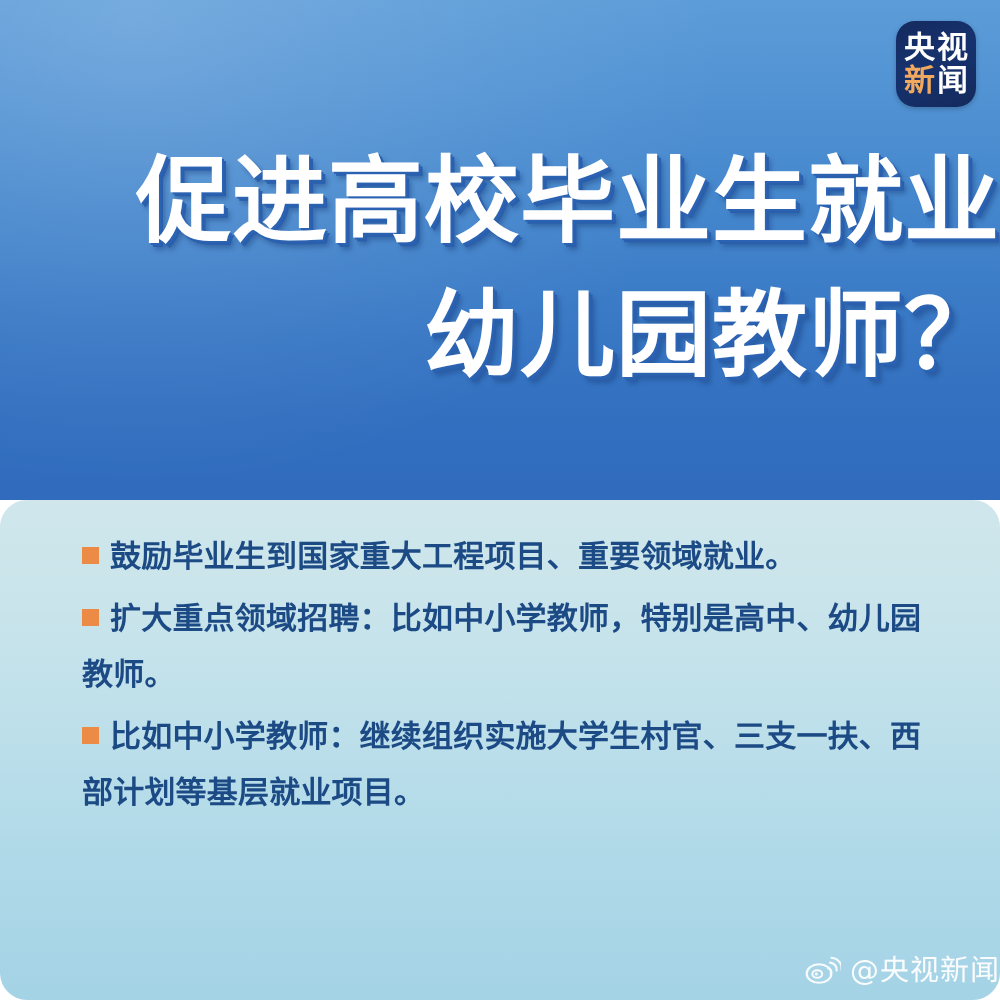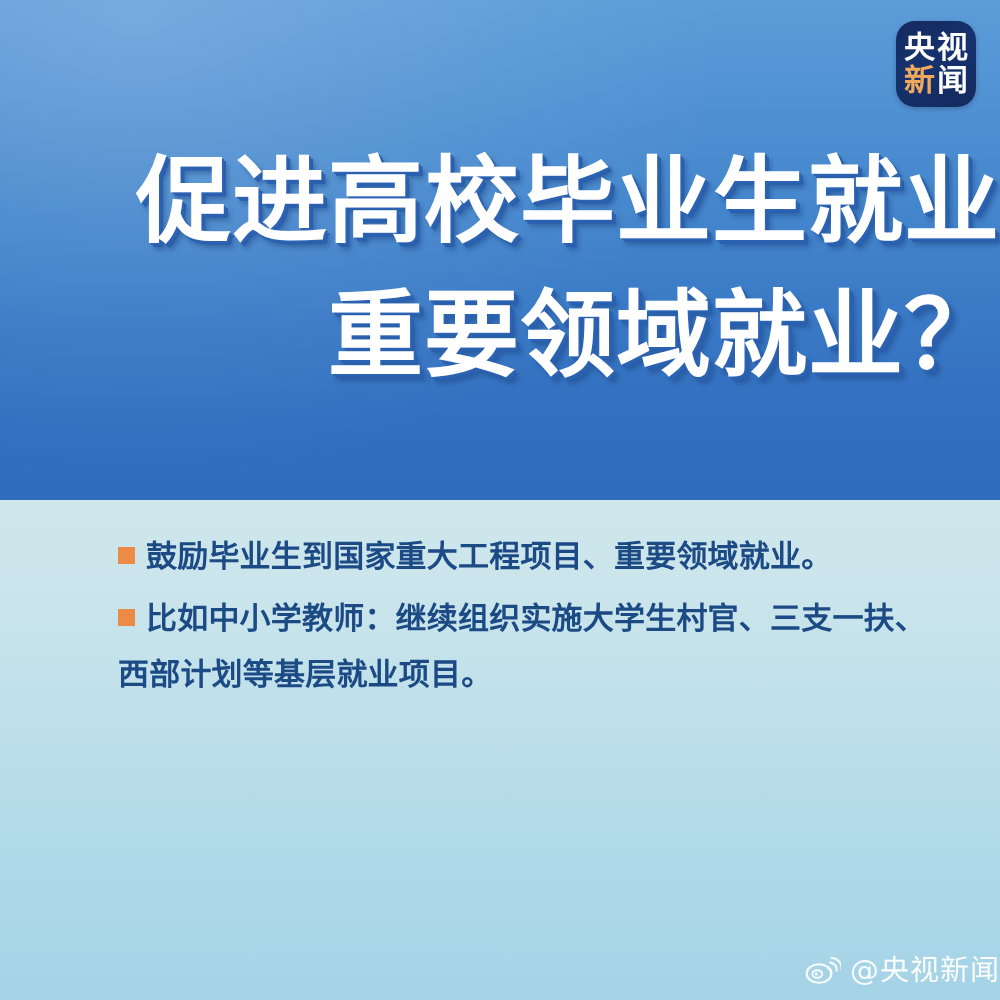--- a/index.html
+++ b/index.html
@@ -125,21 +125,22 @@
     top: 500px;
     width: 1000px;
     height: 500px;
     background: linear-gradient(180deg,
         #cfe7ec 0%,
         #c9e4eb 22%,
         #bcdfea 48%,
         #afd9e8 72%,
         #a4d3e6 100%);
     box-sizing: border-box;
-    padding: 28px 62px 0 118px;
+    padding: 28px 62px 0 82px;
+    border-radius: 27px;
   }
 
   .bullet-item {
     display: block;
     margin-bottom: 6px;
     position: relative;
   }
   .bullet-item:last-of-type { margin-bottom: 0; }
 
   .bullet-text {
@@ -202,32 +203,37 @@
         <span class="logo-ch logo-white">视</span>
       </div>
       <div class="logo-row">
         <span class="logo-ch logo-orange">新</span>
         <span class="logo-ch logo-white">闻</span>
       </div>
     </div>
 
     <div class="title-block">
       <div class="title-line title-line-1">促进高校毕业生就业</div>
-      <div class="title-line title-line-2">重要领域就业？</div>
+      <div class="title-line title-line-2">幼儿园教师？</div>
     </div>
   </div>
 
   <div class="content">
 
     <div class="bullet-item">
       <div class="bullet-text">
         <span class="sq"></span><span>鼓励毕业生到国家重大工程项目、重要领域就业。</span>
       </div>
     </div>
 
+    <div class="bullet-item">
+      <div class="bullet-text">
+        <span class="sq"></span><span>扩大重点领域招聘：比如中小学教师，特别是高中、幼儿园教师。</span>
+      </div>
+    </div>
 
     <div class="bullet-item">
       <div class="bullet-text">
         <span class="sq"></span><span>比如中小学教师：继续组织实施大学生村官、三支一扶、西部计划等基层就业项目。</span>
       </div>
     </div>
 
 
   </div>
 

